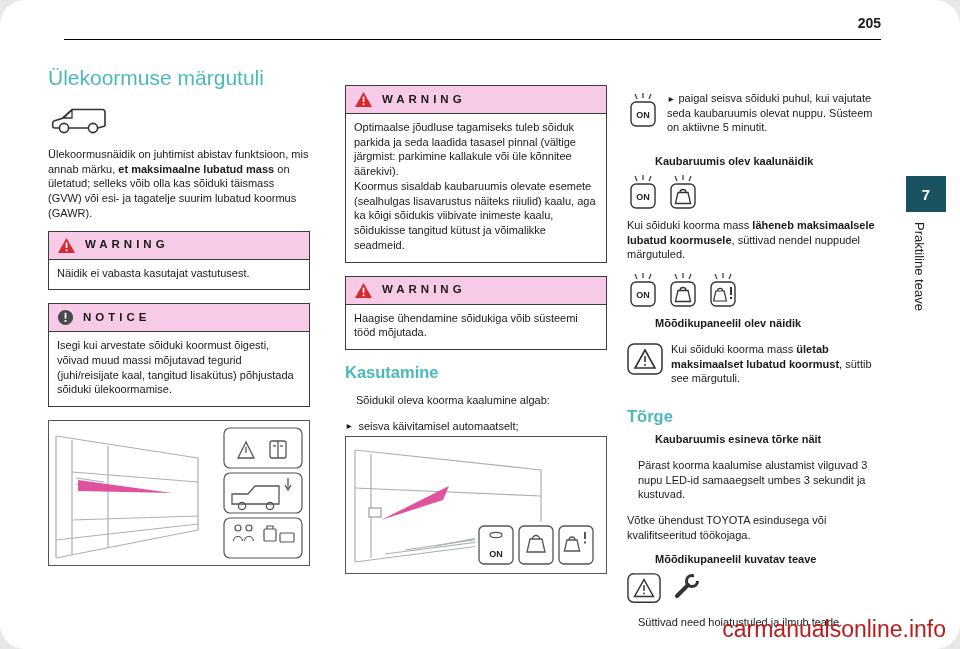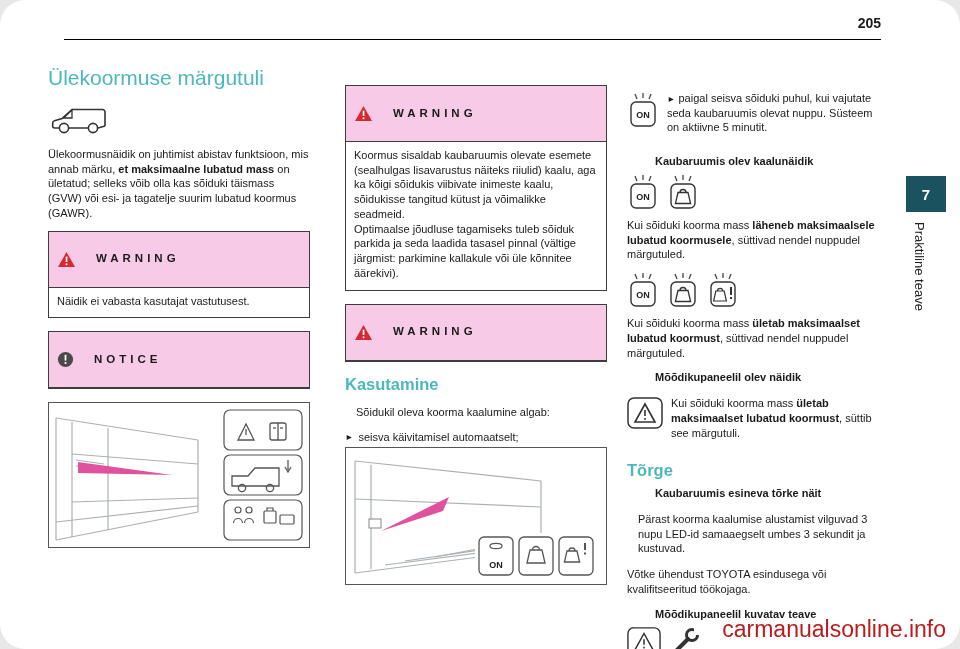--- a/index.html
+++ b/index.html
@@ -14,22 +14,22 @@
   .col1{left:48px;top:66px;}
   .col2{left:345px;top:85px;}
   .col3{left:627px;top:80px;width:261px;}
   .h1{font-size:21px;font-weight:400;color:#4bb9bc;margin:0 0 7px;line-height:1.15;}
   .h2{font-size:16.5px;font-weight:700;color:#4bb9bc;margin:10px 0 6px;line-height:1.15;}
   .sub{font-weight:bold;font-size:11px;margin:0 0 5px;padding-left:28px;}
   p.body{margin:0 0 10px;}
   p.tight{margin:11px;}
   .van-wrap{margin:0 0 6px;}
   .alert{border:1px solid #3c3c3c;margin:0 0 13px;}
-  .alert-head{display:flex;align-items:center;gap:20px;background:#f7cbe8;
-    padding:19px 8px;border-bottom:1px solid #3c3c3c;}
+  .alert-head{display:flex;align-items:center;gap:9px;background:#f7cbe8;
+    padding:5px 8px;border-bottom:1px solid #3c3c3c;}
   .alert-label{font-weight:bold;font-size:11.5px;letter-spacing:4px;}
   .alert-body{padding:6px 8px 9px;}
   .alert-body p{margin:0;}
   .bullet-row{display:flex;gap:5px;margin:0 0 2px;}
   .bullet{font-size:8.5px;padding-top:2px;flex:0 0 auto;}
   .pictos{display:flex;gap:8px;margin:3px 0 6px;}
   .icon-item{margin:0 0 8px;}
   .icon-item .fl{float:left;margin:1px 8px 2px 0;}
   .icon-item::after{content:"";display:block;clear:both;}
   .figure{display:block;margin:2px 0 0;}
@@ -81,20 +81,23 @@
 
     <div class="alert">
       <div class="alert-head">
         <svg width="17" height="17" viewBox="0 0 17 17">
           <circle cx="8.5" cy="8.5" r="7.6" fill="#4a4a4a"></circle>
           <rect x="7.6" y="3.8" width="1.8" height="5.8" fill="#fff"></rect>
           <rect x="7.6" y="11" width="1.8" height="1.9" fill="#fff"></rect>
         </svg>
         <span class="alert-label">NOTICE</span>
       </div>
+      <div class="alert-body">
+        <p>Isegi kui arvestate sõiduki koormust õigesti, võivad muud massi mõjutavad tegurid (juhi/reisijate kaal, tangitud lisakütus) põhjustada sõiduki ülekoormamise.</p>
+      </div>
     </div>
 
     <svg class="figure" width="262" height="146" viewBox="0 0 262 146">
       <rect x="0.5" y="0.5" width="261" height="145" fill="#fff" stroke="#555"></rect>
       <g stroke="#aab0b4" fill="none" stroke-width="1.2">
         <path d="M8 16 L150 38"></path>
         <path d="M8 138 L150 110"></path>
         <path d="M8 16 L8 138"></path>
         <path d="M150 38 L150 110"></path>
         <path d="M24 20 L24 135"></path>
@@ -143,33 +146,36 @@
     <div class="alert">
       <div class="alert-head">
         <svg width="19" height="17" viewBox="0 0 19 17">
           <polygon points="9.5,1 18,16 1,16" fill="#d7282f"></polygon>
           <rect x="8.7" y="5.6" width="1.7" height="5.4" fill="#fff"></rect>
           <rect x="8.7" y="12.4" width="1.7" height="1.8" fill="#fff"></rect>
         </svg>
         <span class="alert-label">WARNING</span>
       </div>
       <div class="alert-body">
+        <p>Optimaalse jõudluse tagamiseks tuleb sõiduk parkida ja seda laadida tasasel pinnal (vältige järgmist: parkimine kallakule või üle kõnnitee äärekivi).</p>
         <p>Koormus sisaldab kaubaruumis olevate esemete (sealhulgas lisavarustus näiteks riiulid) kaalu, aga ka kõigi sõidukis viibivate inimeste kaalu, sõidukisse tangitud kütust ja võimalikke seadmeid.</p>
-        <p>Optimaalse jõudluse tagamiseks tuleb sõiduk parkida ja seda laadida tasasel pinnal (vältige järgmist: parkimine kallakule või üle kõnnitee äärekivi).</p>
       </div>
     </div>
 
     <div class="alert">
       <div class="alert-head">
         <svg width="19" height="17" viewBox="0 0 19 17">
           <polygon points="9.5,1 18,16 1,16" fill="#d7282f"></polygon>
           <rect x="8.7" y="5.6" width="1.7" height="5.4" fill="#fff"></rect>
           <rect x="8.7" y="12.4" width="1.7" height="1.8" fill="#fff"></rect>
         </svg>
         <span class="alert-label">WARNING</span>
+      </div>
+      <div class="alert-body">
+        <p>Haagise ühendamine sõidukiga võib süsteemi tööd mõjutada.</p>
       </div>
     </div>
 
     <h2 class="h2">Kasutamine</h2>
     <p class="tight">Sõidukil oleva koorma kaalumine algab:</p>
     <div class="bullet-row">
       <span class="bullet">►</span>
       <span>seisva käivitamisel automaatselt;</span>
     </div>
 
@@ -271,21 +277,20 @@
             <line x1="16" y1="6" x2="16" y2="1"></line>
             <line x1="22" y1="7" x2="24" y2="2"></line>
           </g>
         <rect x="4" y="10" width="24" height="24" rx="5" fill="#fff" stroke="#333" stroke-width="1.4"></rect>
         <path d="M10.5 19 a2.6 2.6 0 0 1 5.2 0" fill="none" stroke="#333" stroke-width="1.2"></path>
         <path d="M8.8 19 h8.4 l2.2 10 h-12.8 z" fill="none" stroke="#333" stroke-width="1.2"></path>
         <rect x="23" y="15" width="2" height="8" fill="#333"></rect>
         <rect x="23" y="25" width="2" height="2" fill="#333"></rect>
       </svg>
     </div>
-    <p class="body"><span>Kui sõiduki koorma mass </span><b>ületab maksimaalset lubatud koormust</b><span>, süttivad nendel nuppudel märgutuled.</span></p>
 
     <div class="sub">Mõõdikupaneelil olev näidik</div>
     <div class="icon-item">
       <svg class="fl" width="36" height="32" viewBox="0 0 36 32">
         <rect x="1" y="1" width="34" height="30" rx="6" fill="#fff" stroke="#333" stroke-width="1.5"></rect>
         <path d="M18 7 L28 25 H8 Z" fill="none" stroke="#333" stroke-width="1.6"></path>
         <rect x="17.2" y="13" width="1.6" height="6" fill="#333"></rect>
         <rect x="17.2" y="21" width="1.6" height="1.8" fill="#333"></rect>
       </svg>
       <p class="tight"><span>Kui sõiduki koorma mass </span><b>ületab maksimaalset lubatud koormust</b><span>, süttib see märgutuli.</span></p>

